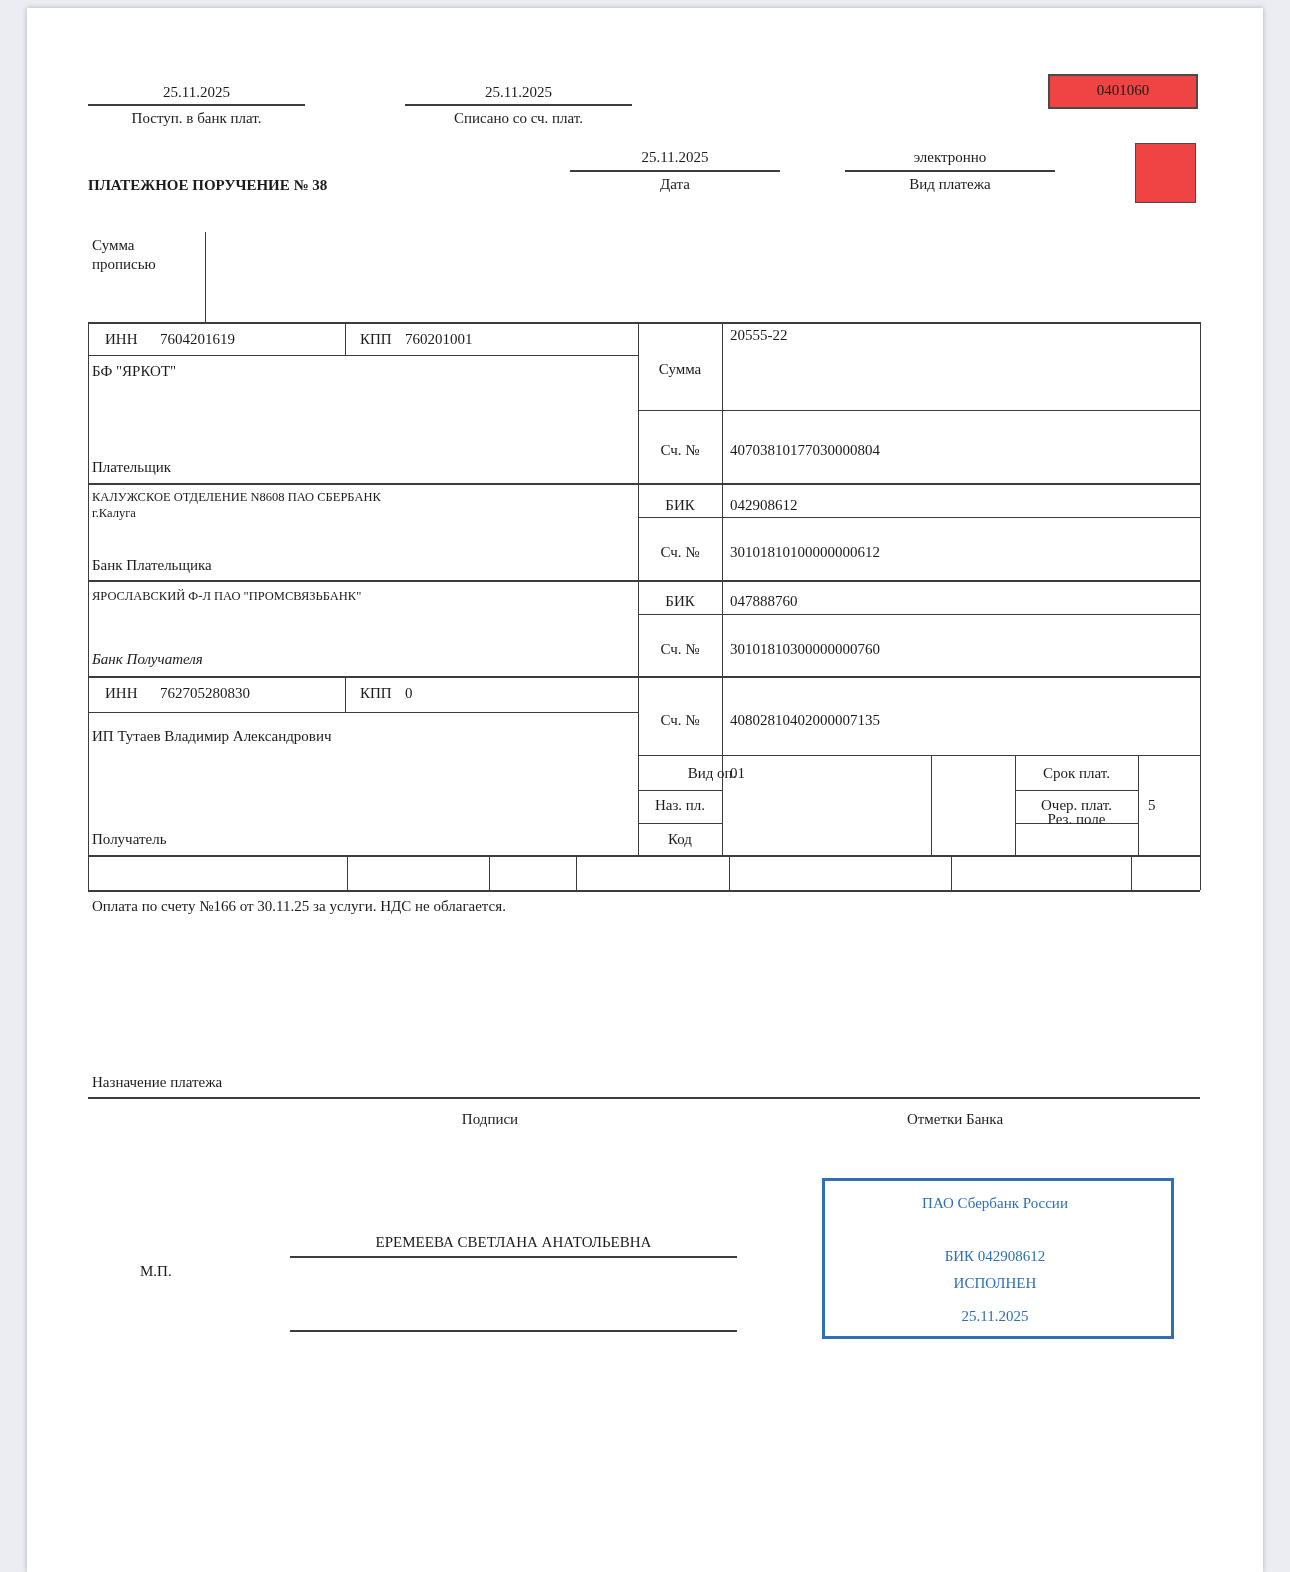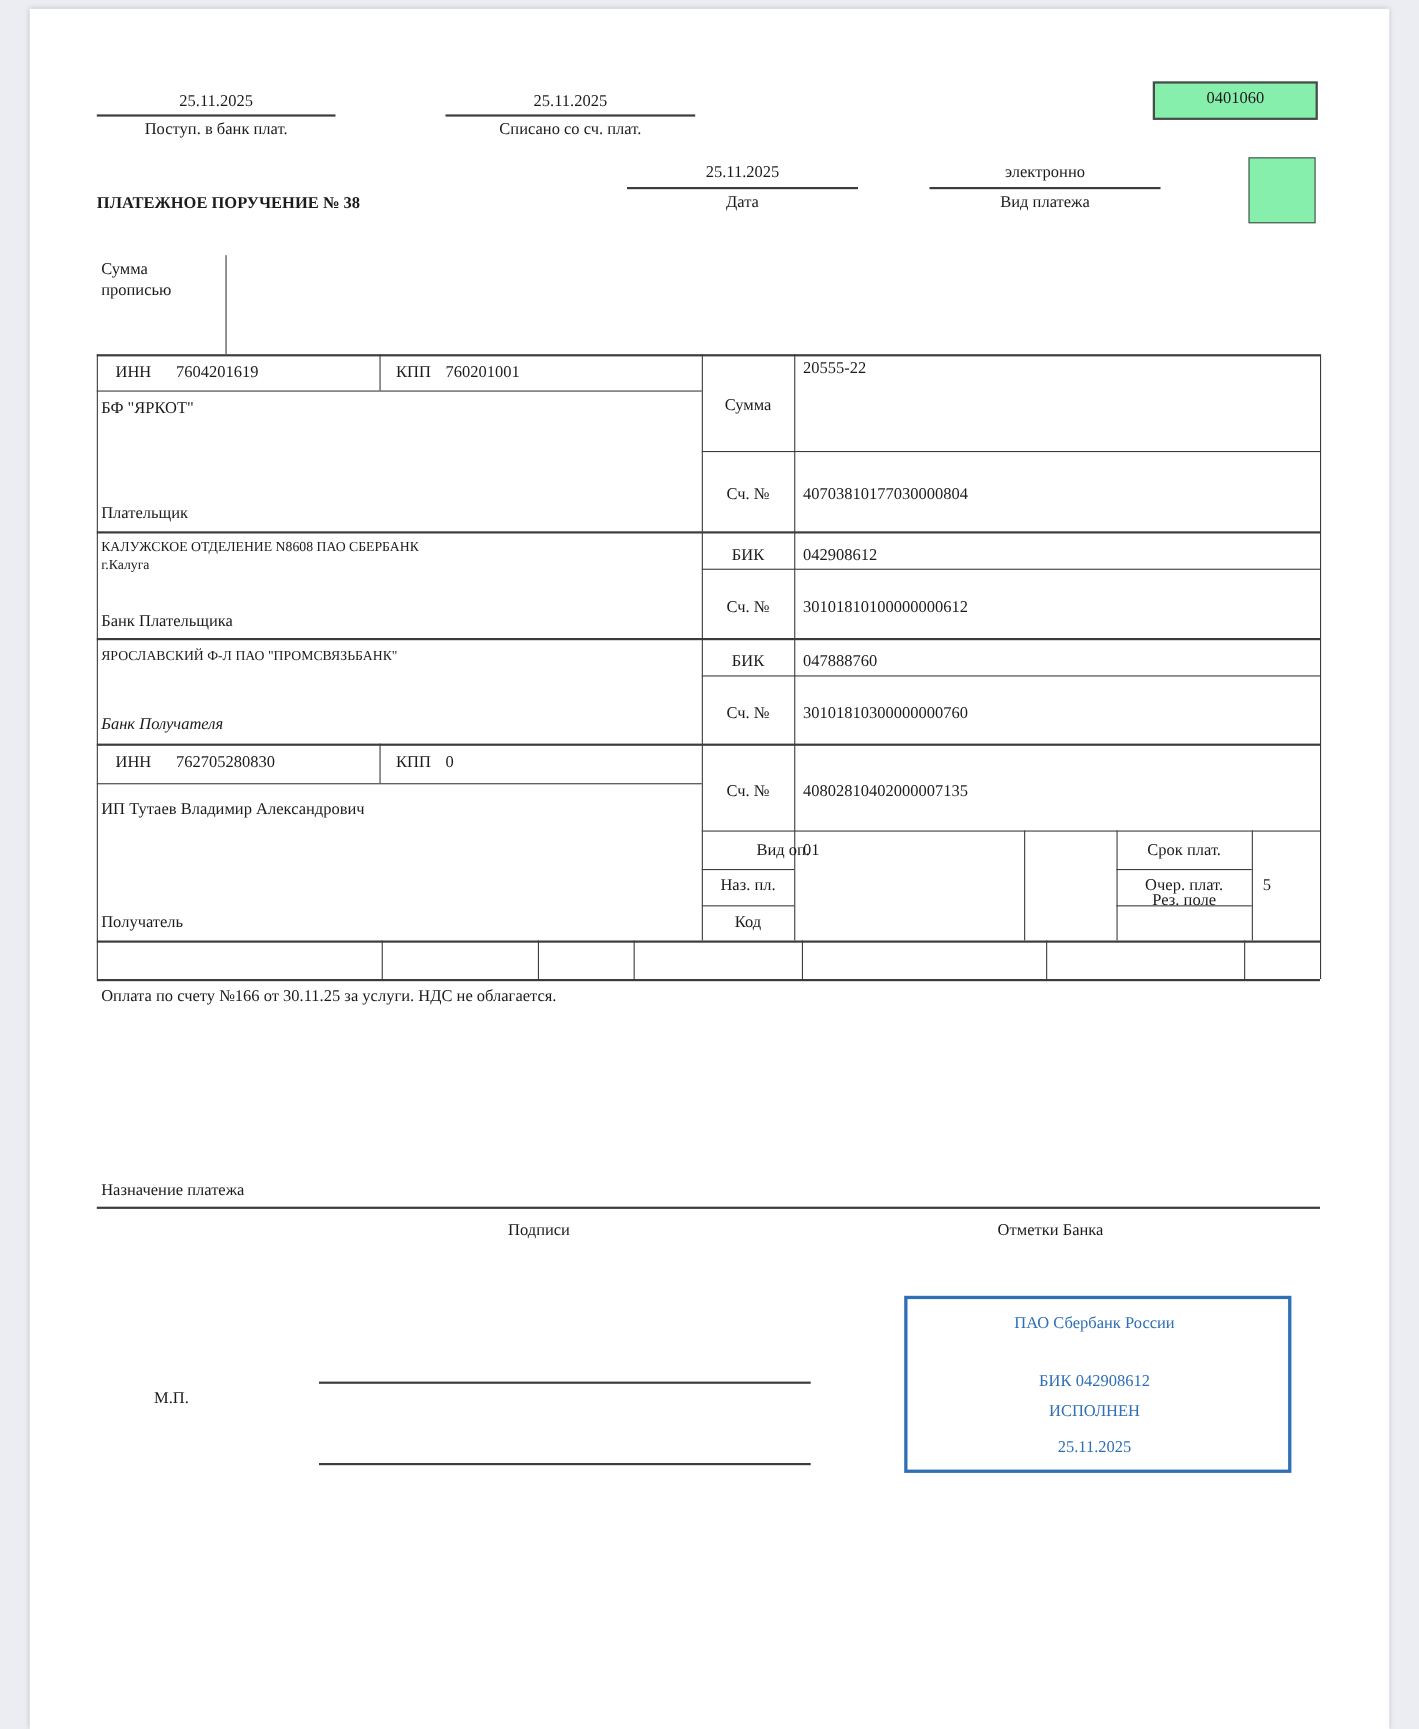--- a/index.html
+++ b/index.html
@@ -10,21 +10,21 @@
   .t{position:absolute;white-space:nowrap;font-family:"Liberation Serif",serif;
      font-size:15px;color:#1b1b1b;line-height:1.25;}
   .c{text-align:center;}
   .sm{font-size:12.5px;}
   .b{font-weight:bold;}
   .sans{font-family:"Liberation Sans",sans-serif;white-space:normal;}
   .wrap{white-space:normal;}
   .hl{position:absolute;height:0;border-top:1px solid #3c3c3c;}
   .hl2{border-top-width:2px;}
   .vl{position:absolute;width:0;border-left:1px solid #3c3c3c;}
-  .box{position:absolute;border:2px solid #4a4a4a;background:#86efac;}
+  .box{position:absolute;border:2px solid #4a4a4a;background:#ef4444;}
   .stamp{position:absolute;left:822px;top:1178px;width:346px;height:155px;
          border:3px solid #2e6fb5;color:#2e6fb5;}
   .stamp .t{color:inherit;left:0;width:340px;text-align:center;}
 </style>
 </head>
 <body>
 
 <div class="stage">
   <div class="sheet"></div>
 
@@ -140,20 +140,21 @@
   <div class="vl" style="left:1131px;top:855px;height:35px;"></div>
   <div class="hl hl2" style="left:88px;top:890px;width:1112px;"></div>
 
   <div class="t" style="left:92px;top:897px;">Оплата по счету №166 от 30.11.25 за услуги. НДС не облагается.</div>
   <div class="t" style="left:92px;top:1073px;">Назначение платежа</div>
   <div class="hl hl2" style="left:88px;top:1097px;width:1112px;"></div>
 
   <div class="t c" style="left:290px;top:1110px;width:400px;">Подписи</div>
   <div class="t c" style="left:805px;top:1110px;width:300px;">Отметки Банка</div>
 
+  <div class="t c" style="left:290px;top:1233px;width:447px;">ЕРЕМЕЕВА СВЕТЛАНА АНАТОЛЬЕВНА</div>
   <div class="hl" style="left:290px;top:1256px;width:447px;border-top-width:2px;"></div>
   <div class="t" style="left:140px;top:1262px;">М.П.</div>
   <div class="hl" style="left:290px;top:1330px;width:447px;border-top-width:2px;"></div>
 
   <div class="stamp" style="border-color: rgb(46, 111, 181); color: rgb(46, 111, 181);">
     <div class="t" style="top:13px;">ПАО Сбербанк России</div>
     <div class="t" style="top:66px;">БИК 042908612</div>
     <div class="t" style="top:93px;">ИСПОЛНЕН</div>
     <div class="t" style="top:126px;">25.11.2025</div>
   </div>

